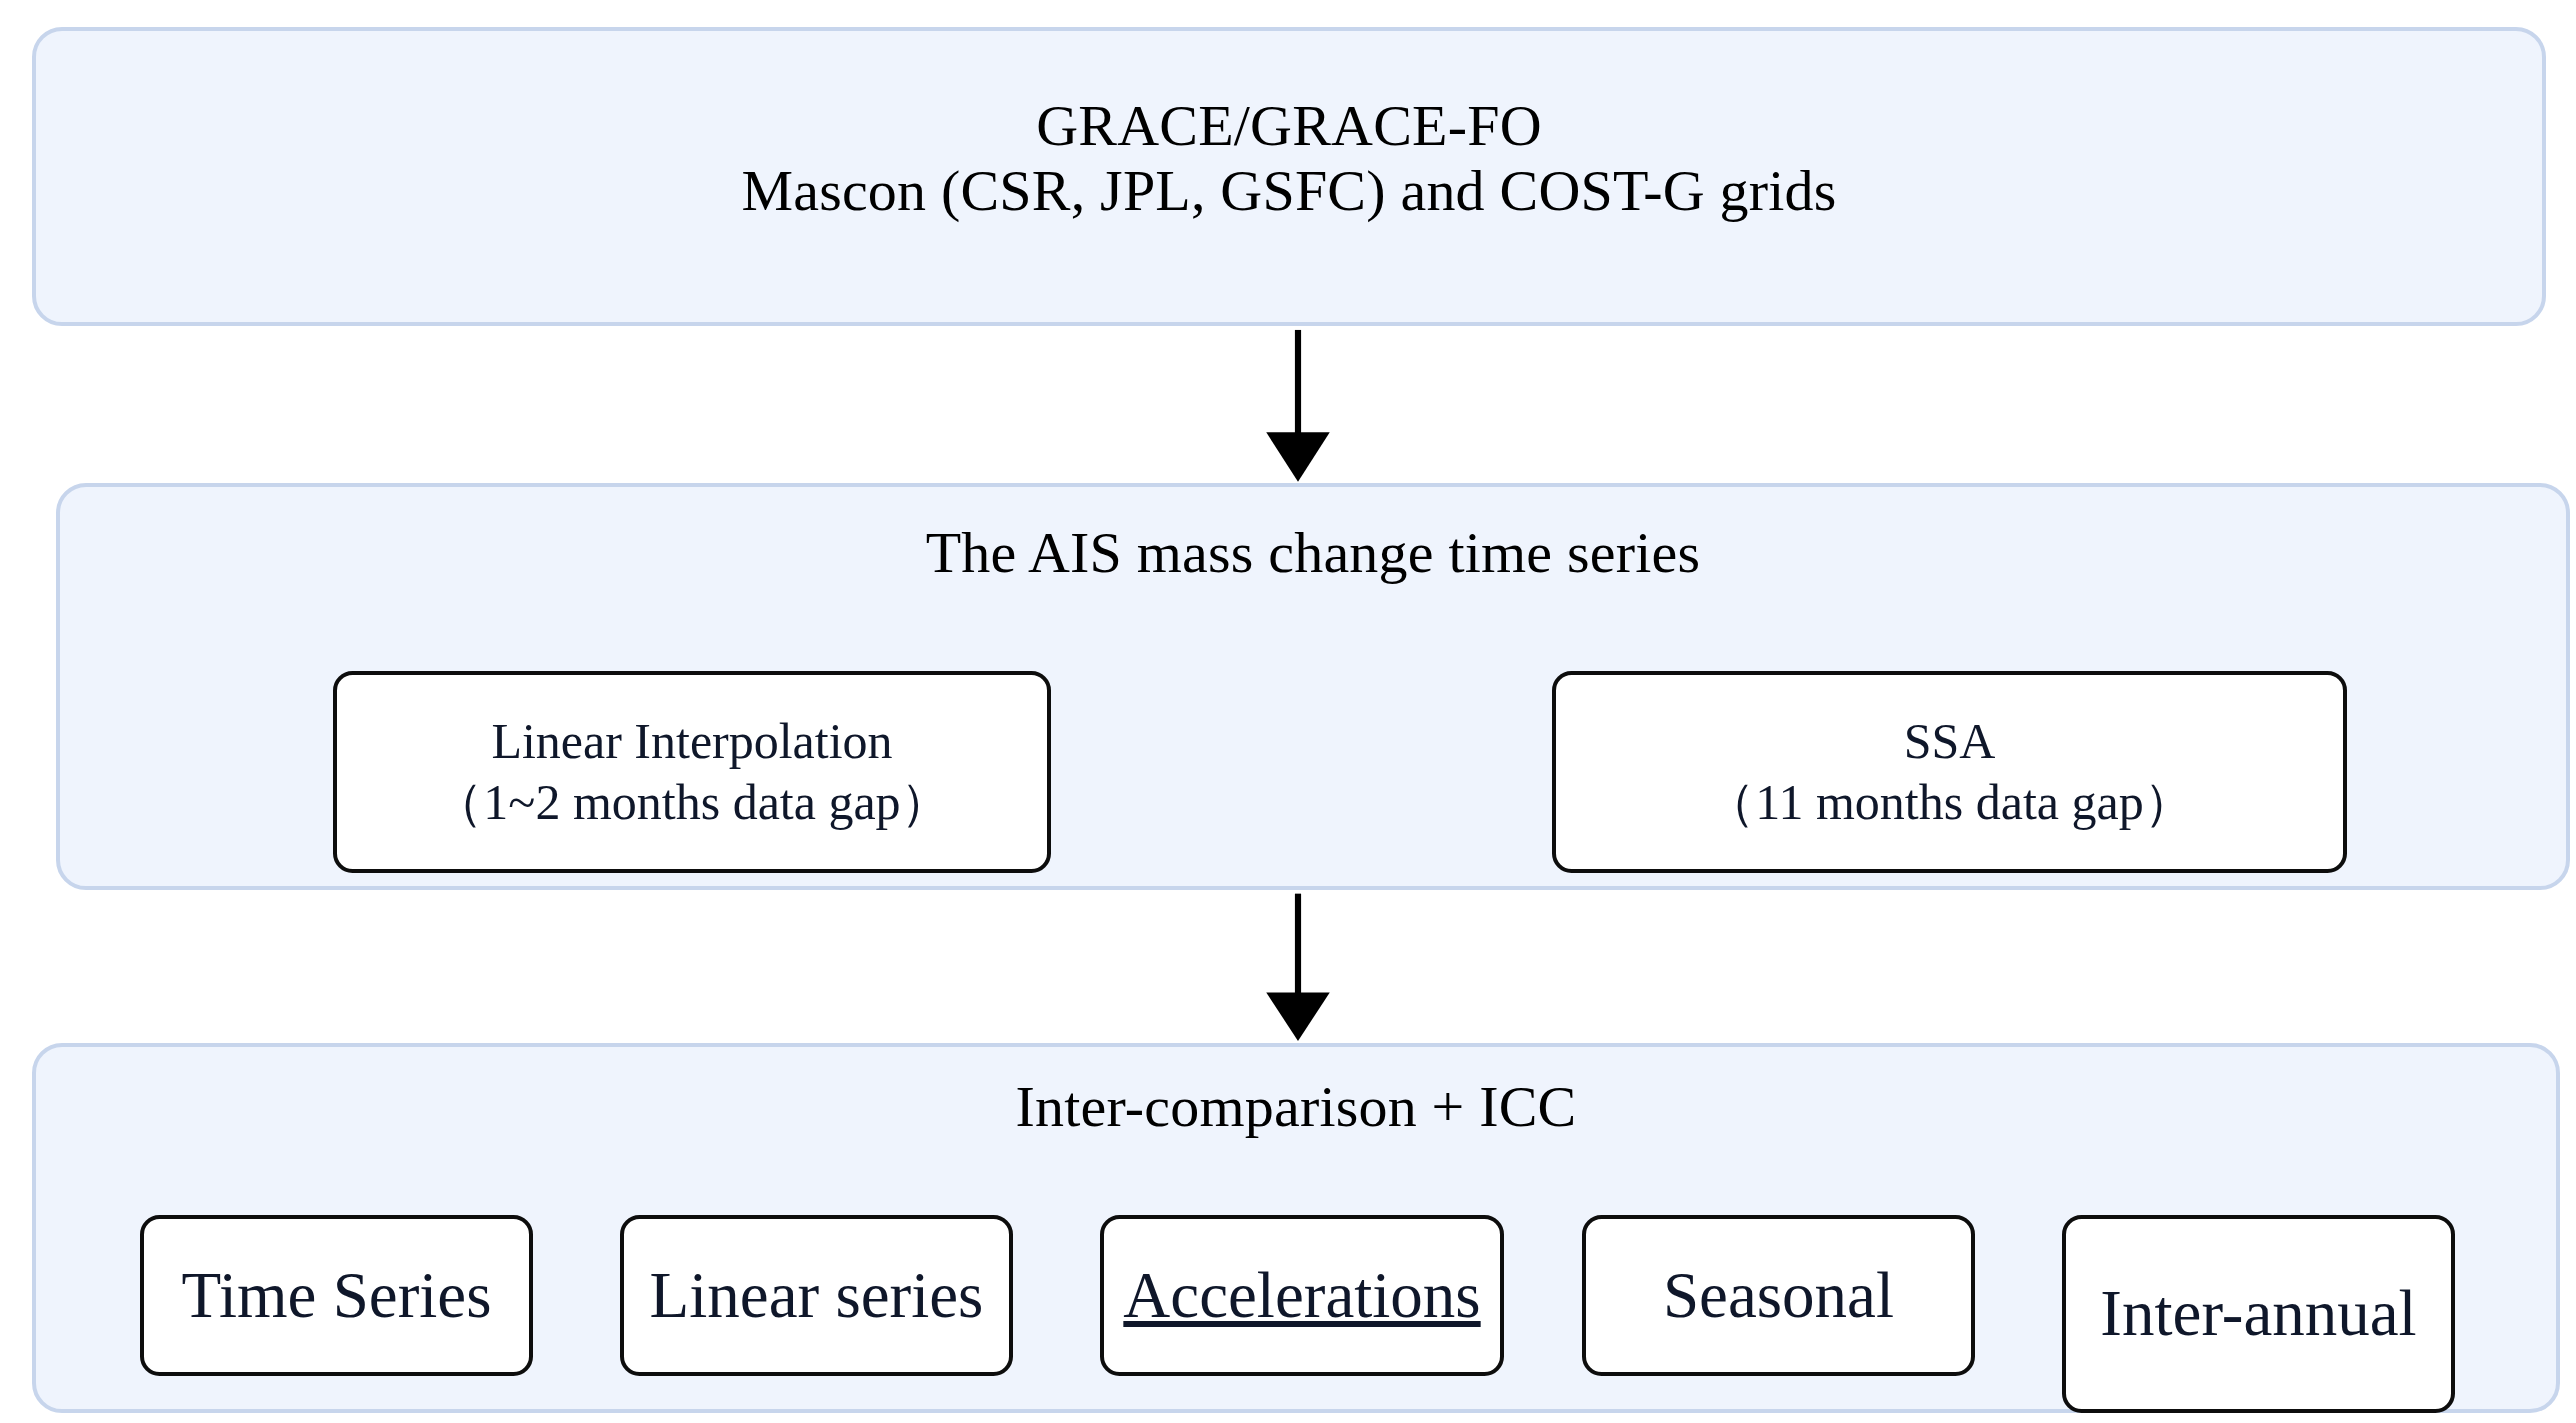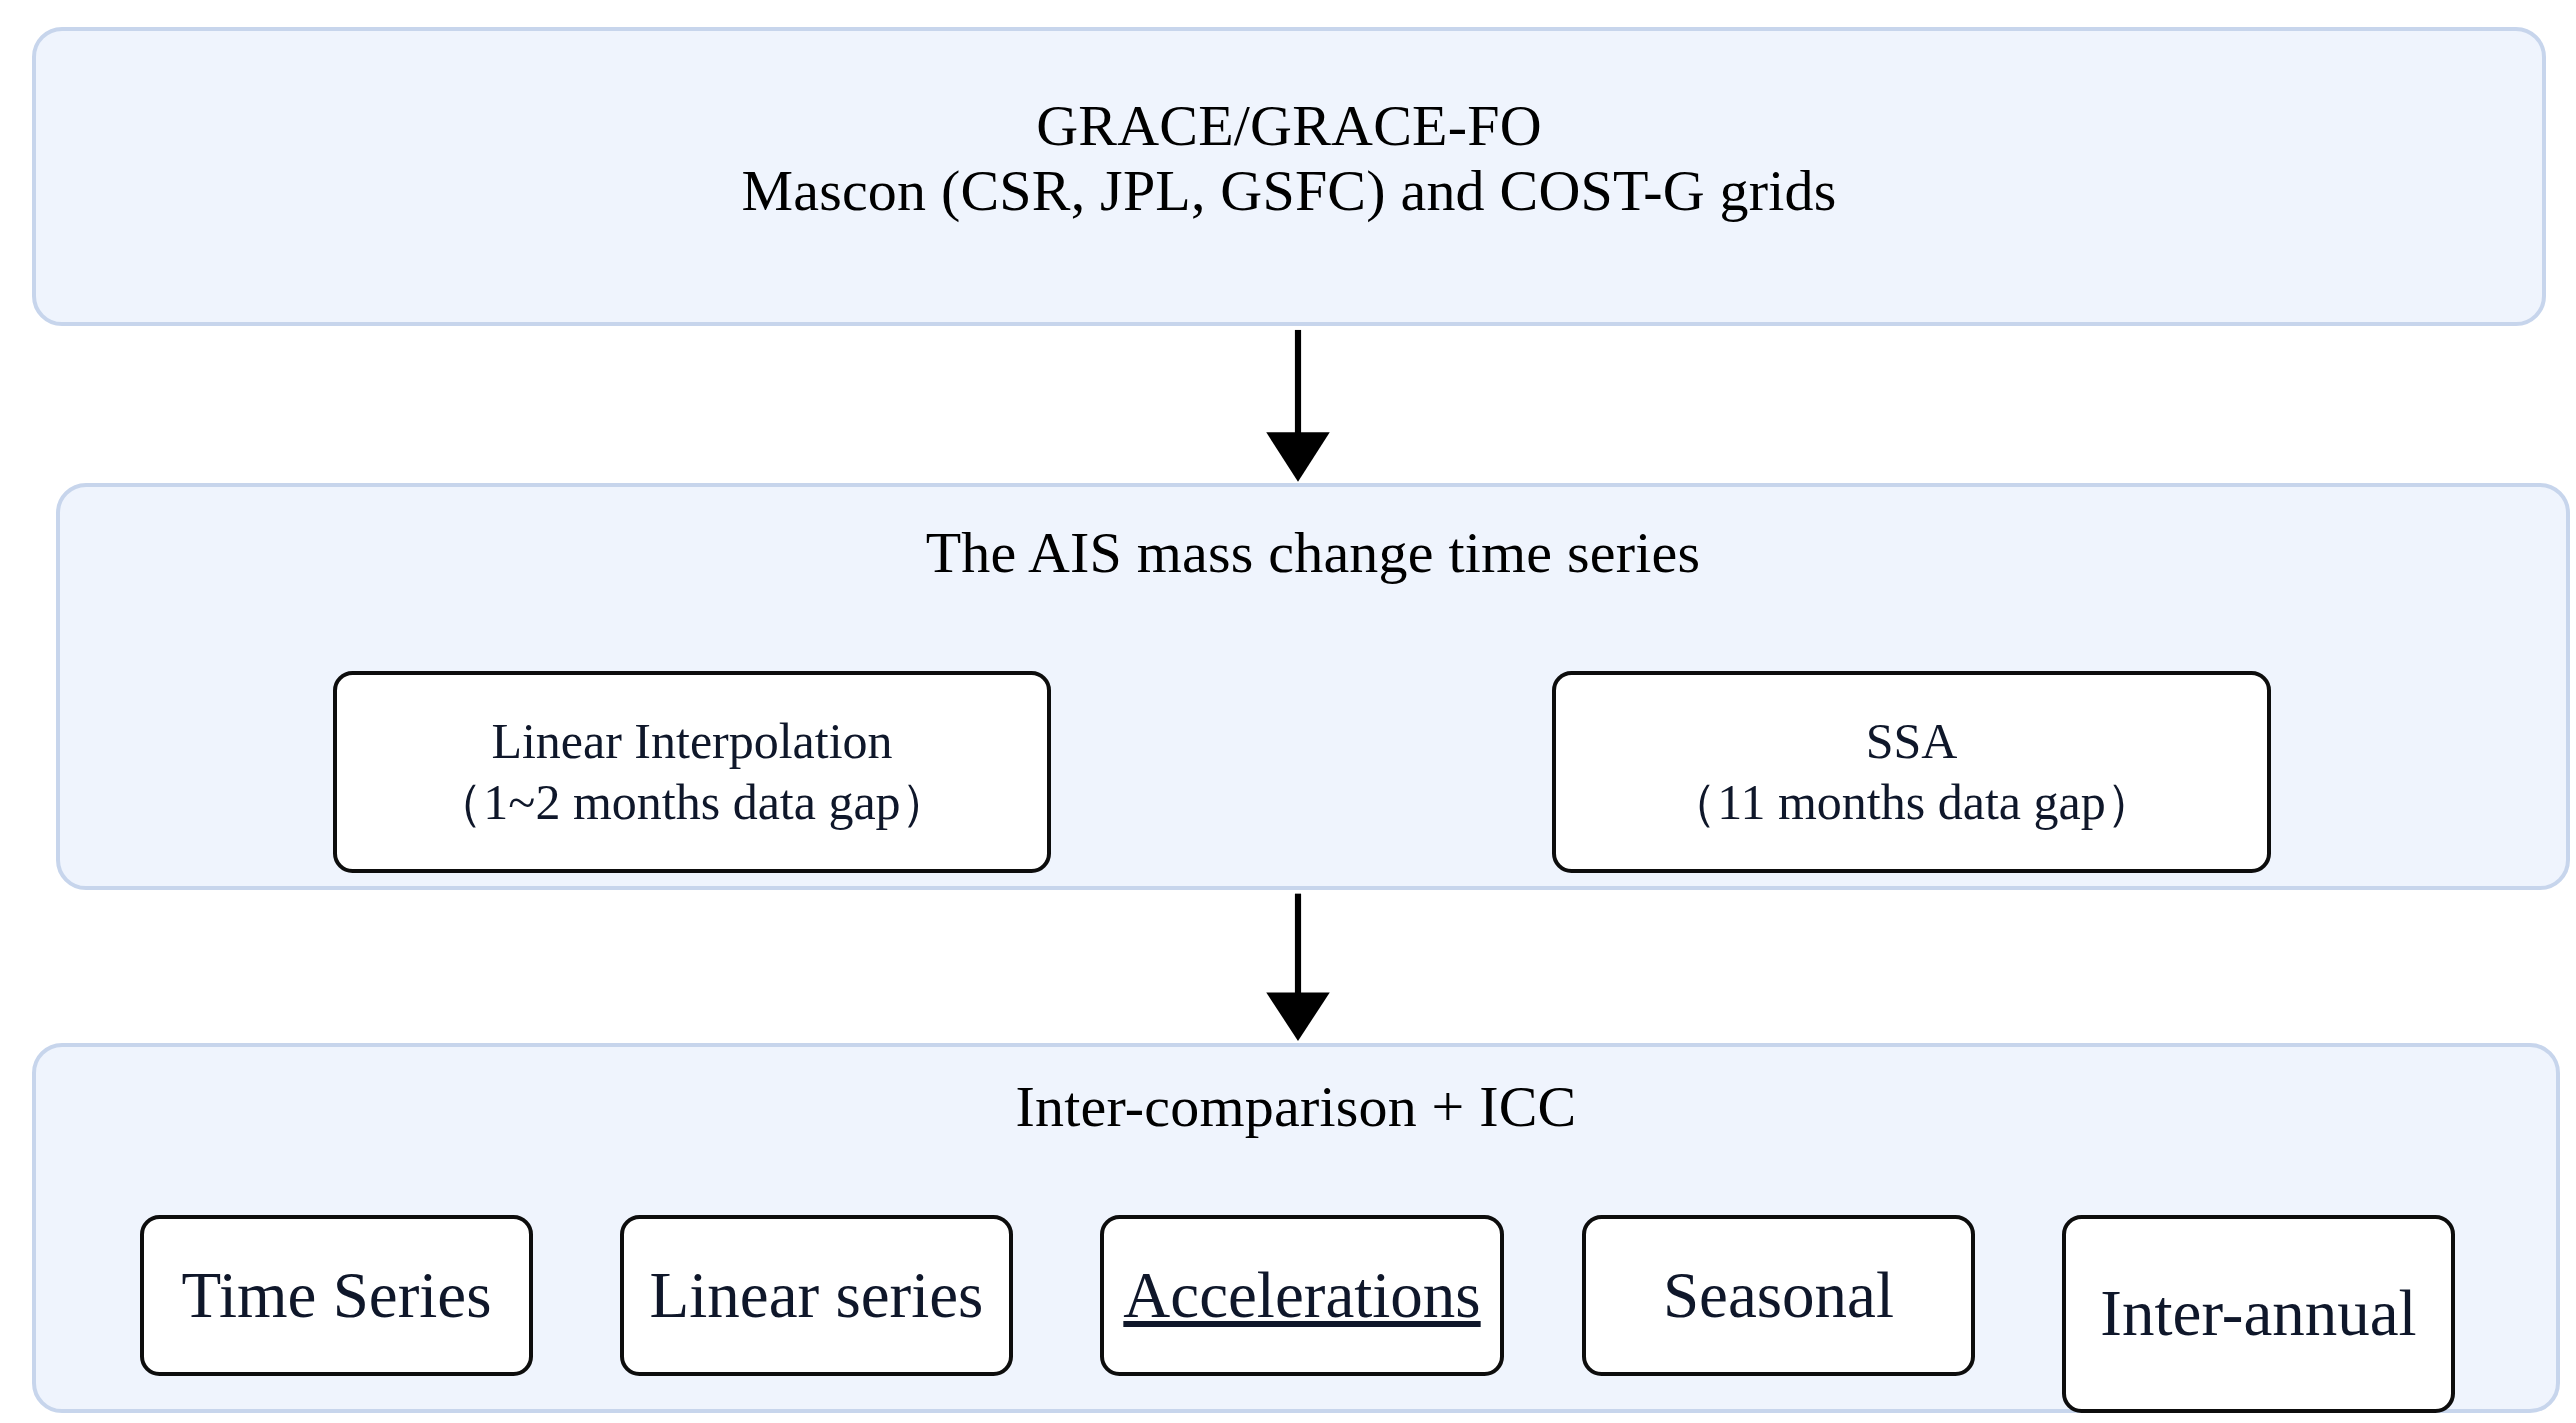--- a/index.html
+++ b/index.html
@@ -66,21 +66,21 @@
   }
 
   
   #stage-sources { left: 32px; top: 26.6px; width: 2514px; height: 299px; }
   #stage-sources .stage-title { top: 63px; }
 
   
   #stage-timeseries { left: 32px; top: 483px; width: 2514px; height: 407px; margin-left: 24px; }
   #stage-timeseries .stage-title { top: 34px; }
   #box-linear-interp { left: 333px; top: 671px; width: 718px; height: 202px; }
-  #box-ssa { left: 1552px; top: 671px; width: 719px; height: 202px; }
+  #box-ssa { left: 1552px; top: 671px; width: 795px; height: 202px; }
 
   
   #stage-comparison { left: 32px; top: 1043px; width: 2528px; height: 370px; }
   #stage-comparison .stage-title { top: 28px; }
   #box-time-series   { left: 140px;  top: 1215px; width: 393px; height: 161px; }
   #box-linear-trend  { left: 620px;  top: 1215px; width: 393px; height: 161px; }
   #box-accelerations { left: 1100px; top: 1215px; width: 404px; height: 161px; text-decoration: underline; }
   #box-seasonal      { left: 1582px; top: 1215px; width: 393px; height: 161px; }
   #box-inter-annual  { left: 2062px; top: 1215px; width: 393px; height: 198px; align-items: center; }
 </style>

